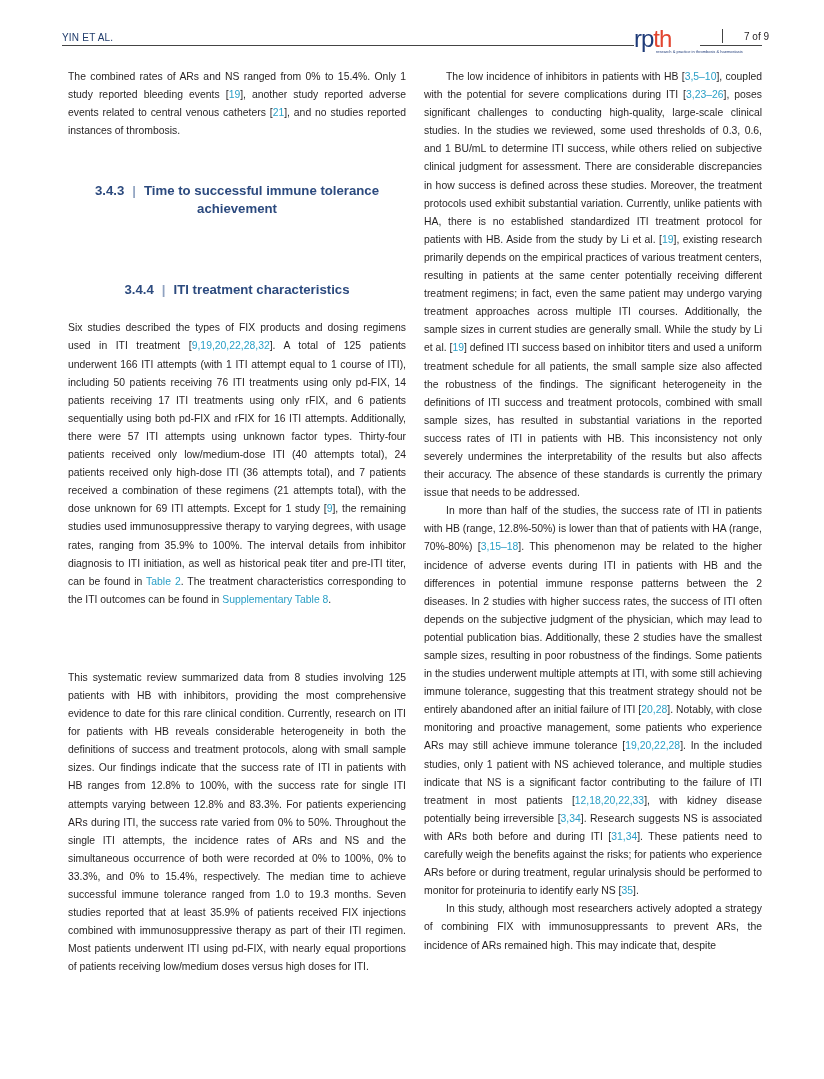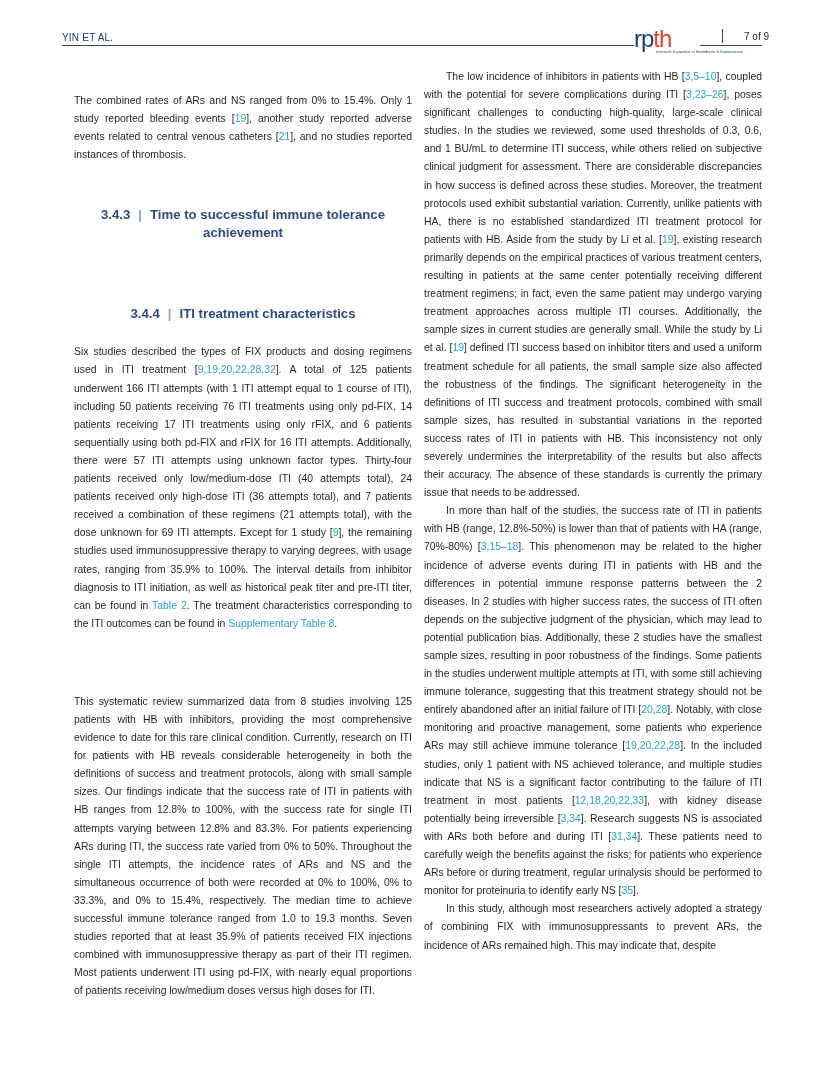--- a/index.html
+++ b/index.html
@@ -9,21 +9,21 @@
   .header-left .sc { font-size: 10px; }
   .header-rule { position: absolute; left: 62px; top: 45px; width: 572px; height: 1px; background: #444; }
   .header-rule2 { position: absolute; left: 700px; top: 45px; width: 62px; height: 1px; background: #444; }
   .logo { position: absolute; left: 634px; top: 28px; width: 66px; height: 30px; }
   .logo .rp { position: absolute; left: 0; top: -4px; font-size: 24px; font-weight: normal; color: #1f3b78; letter-spacing: -1px; line-height: 30px; }
   .logo .th { color: #e2452f; }
   .logo .sub { position: absolute; left: 22px; top: 22px; font-size: 4px; color: #1f3b78; line-height: 4px; white-space: nowrap; }
   .page-bar { position: absolute; left: 722px; top: 29px; width: 1px; height: 14px; background: #444; }
   .page-num { position: absolute; left: 730px; top: 31px; font-size: 10px; color: #231f20; margin-left: 14px; }
   .col { position: absolute; top: 68px; width: 338px; font-size: 10.4px; line-height: 18.1px; text-align: justify; }
-  .col.left { left: 74px; margin-top: 24px; }
+  .col.left { left: 68px; }
   .col.right { left: 424px; }
   .col p { margin: 0; hyphens: manual; }
   .col p.indent { text-indent: 22px; }
   .ref { color: #2a9fc6; }
   .subhead { color: #2c4a7e; font-size: 13.2px; line-height: 18px; margin: 0; text-align: center; }
   .subhead .bar { color: #8fa2c0; padding: 0 8px; }
   .sechead { color: #2c4a7e; font-size: 13px; font-weight: bold; letter-spacing: 2.2px; margin: 0; text-align: left; }
   .sechead .bar { color: #8fa2c0; font-weight: normal; padding: 0 8px; letter-spacing: 0; }
 </style>
 </head>

